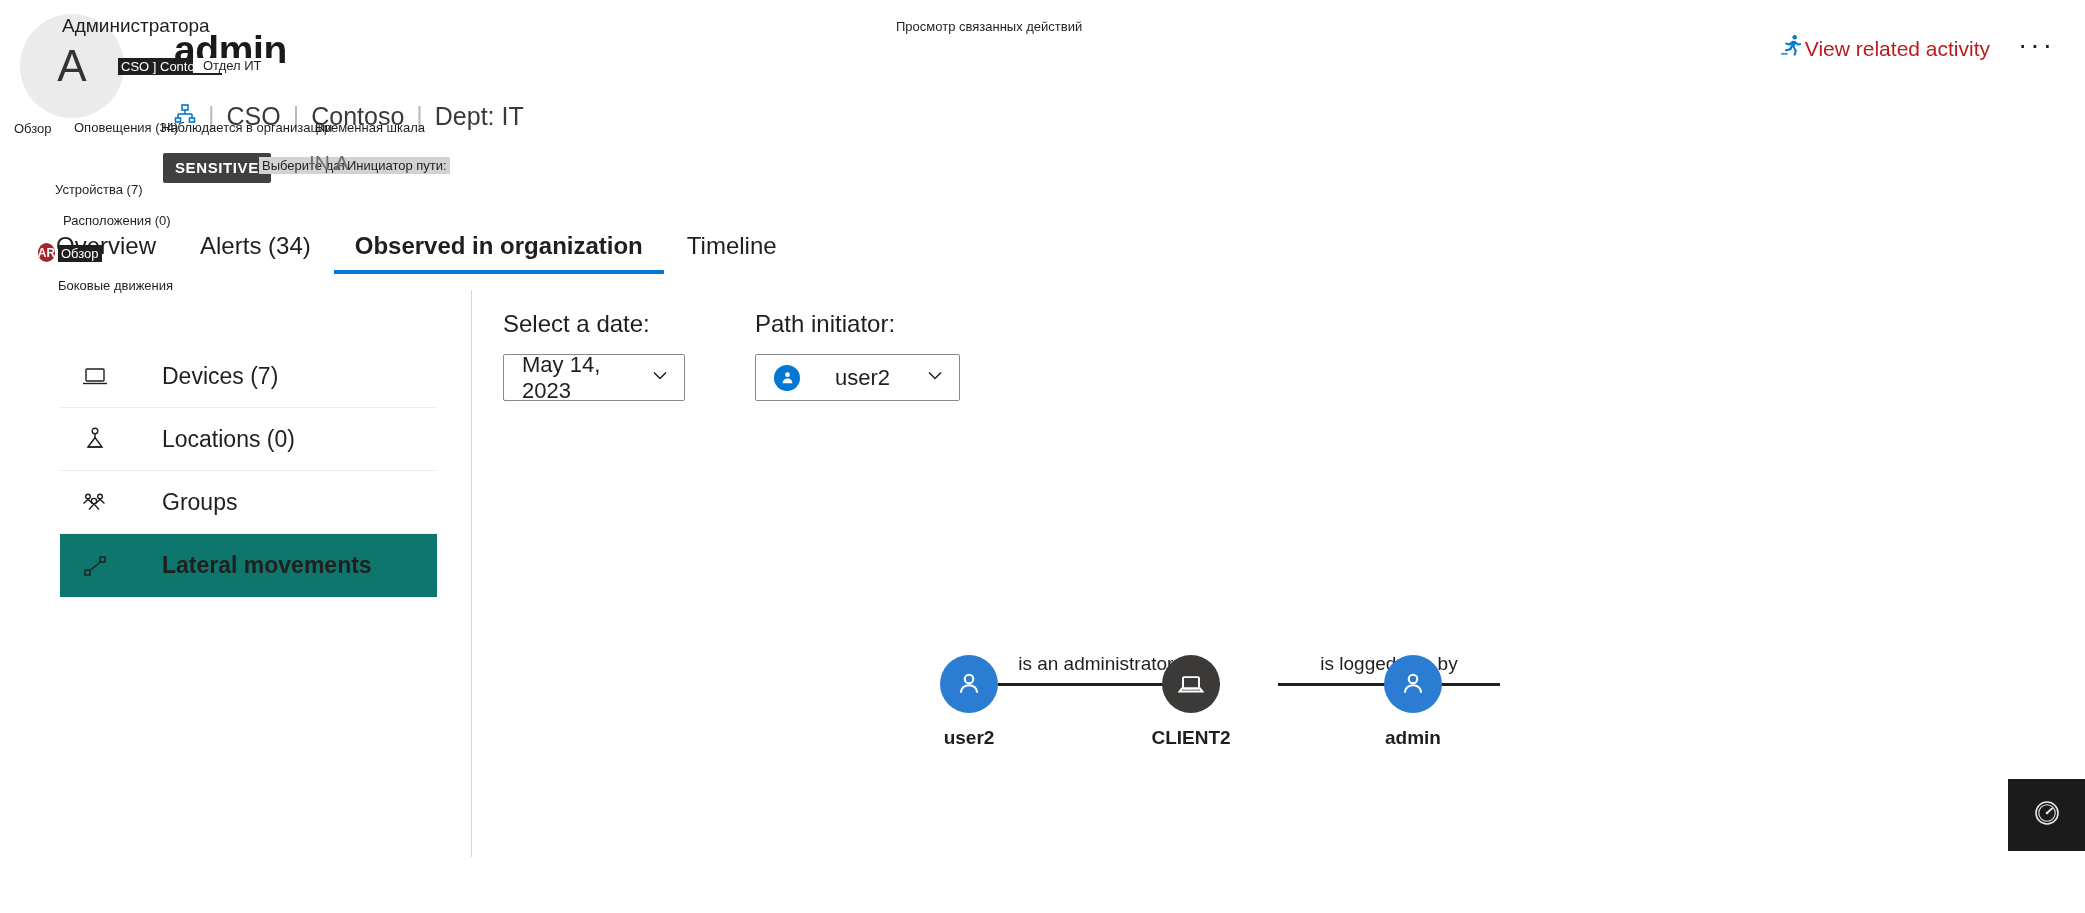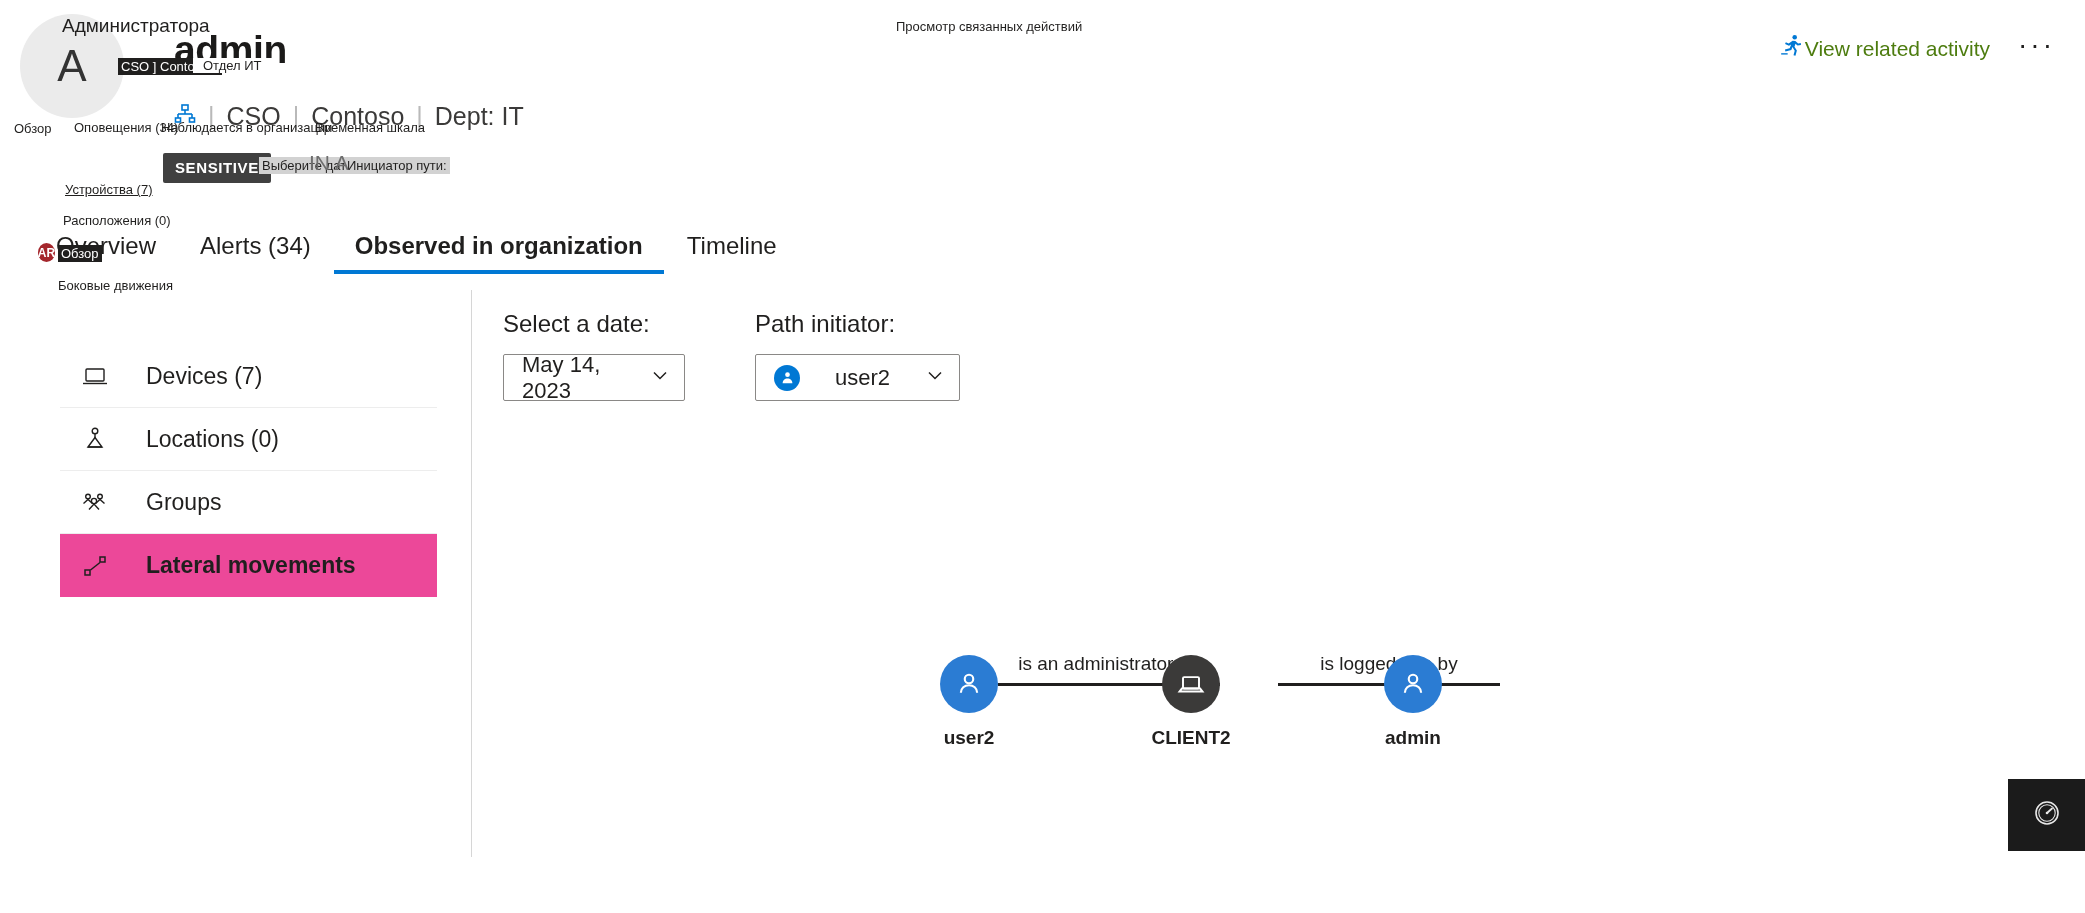--- a/index.html
+++ b/index.html
@@ -38,21 +38,21 @@
     font-size: 15px; font-weight: 700; letter-spacing: .6px;
     padding: 6px 12px 7px 12px; border-radius: 2px;
   }
 
   .header-actions {
     position: absolute; right: 30px; top: 33px;
     display: flex; align-items: center; gap: 28px;
   }
   .view-related {
     display: flex; align-items: center; 
-    font-size: 21px; color: #4d7c0f; cursor: pointer; justify-content: center;
+    font-size: 21px; color: #b91c1c; cursor: pointer; justify-content: center;
   }
   .ellipsis-btn {
     font-size: 28px; letter-spacing: 3px; color: #201f1e;
     cursor: pointer; line-height: .5; padding-bottom: 8px;
   }
 
   
   .tabs {
     position: absolute; left: 34px; top: 232px;
     display: flex; align-items: flex-end; gap: 0;
@@ -63,26 +63,26 @@
   }
   .tab.active { font-weight: 700; }
   .tab.active::after {
     content: ""; position: absolute; left: 1px; right: 1px; bottom: 0;
     height: 4px; background: #0078d4;
   }
 
   
   .nav-list { position: absolute; left: 60px; top: 345px; width: 377px; }
   .nav-item {
-    height: 63px; display: flex; align-items: center; gap: 36px;
+    height: 63px; display: flex; align-items: center; gap: 52px;
     padding-left: 20px; cursor: pointer;
     border-bottom: 1px solid #ededed;
   }
   .nav-item:last-child { border-bottom: none; }
-  .nav-item.selected { background: #ec4899; font-weight: 700; border-bottom: none; }
+  .nav-item.selected { background: #0f766e; font-weight: 700; border-bottom: none; }
   .nav-item .lbl { font-size: 23px; color: #201f1e; }
   .nav-icon { width: 30px; display: flex; align-items: center; justify-content: center; color: #201f1e; }
 
   .v-divider {
     position: absolute; left: 471px; top: 290px;
     width: 1px; height: 567px; background: #d6d6d6;
   }
 
   
   .controls { position: absolute; left: 503px; top: 310px; display: flex; gap: 70px; }
@@ -337,21 +337,21 @@
   <div id="overlays">
       <div class="ovl big" style="left: 62px; top: 15px;">Администратора</div>
       <div class="ovl dark" style="left: 118px; top: 58px;">CSO ] Contoso L</div>
       <div class="ovl white" style="left: 193px; top: 58px;">Отдел ИТ</div>
       <div class="ovl" style="left: 14px; top: 121px;">Обзор</div>
       <div class="ovl" style="left: 74px; top: 120px;">Оповещения (34)</div>
       <div class="ovl" style="left: 161px; top: 120px;">Наблюдается в организации</div>
       <div class="ovl" style="left: 315px; top: 120px;">Временная шкала</div>
       <div class="ovl gray" style="left: 259px; top: 157px;">Выберите дату</div>
       <div class="ovl gray" style="left: 344px; top: 157px;">Инициатор пути:</div>
-      <div class="ovl" style="left: 65px; top: 182px; text-decoration: underline;">Устройства (7)</div>
+      <div class="ovl" style="left: 55px; top: 182px;">Устройства (7)</div>
       <div class="ovl" style="left: 63px; top: 213px;">Расположения (0)</div>
       <div class="ovl dark" style="left: 58px; top: 245px;">Обзор</div>
       <div class="ovl" style="left: 58px; top: 278px;">Боковые движения</div>
       <div class="ovl" style="left: 896px; top: 19px;">Просмотр связанных действий</div>
     </div>
 
   <div class="ovl badge-ar" style="left:38px; top:243px;">
     <span>AR</span>
   </div>
 

